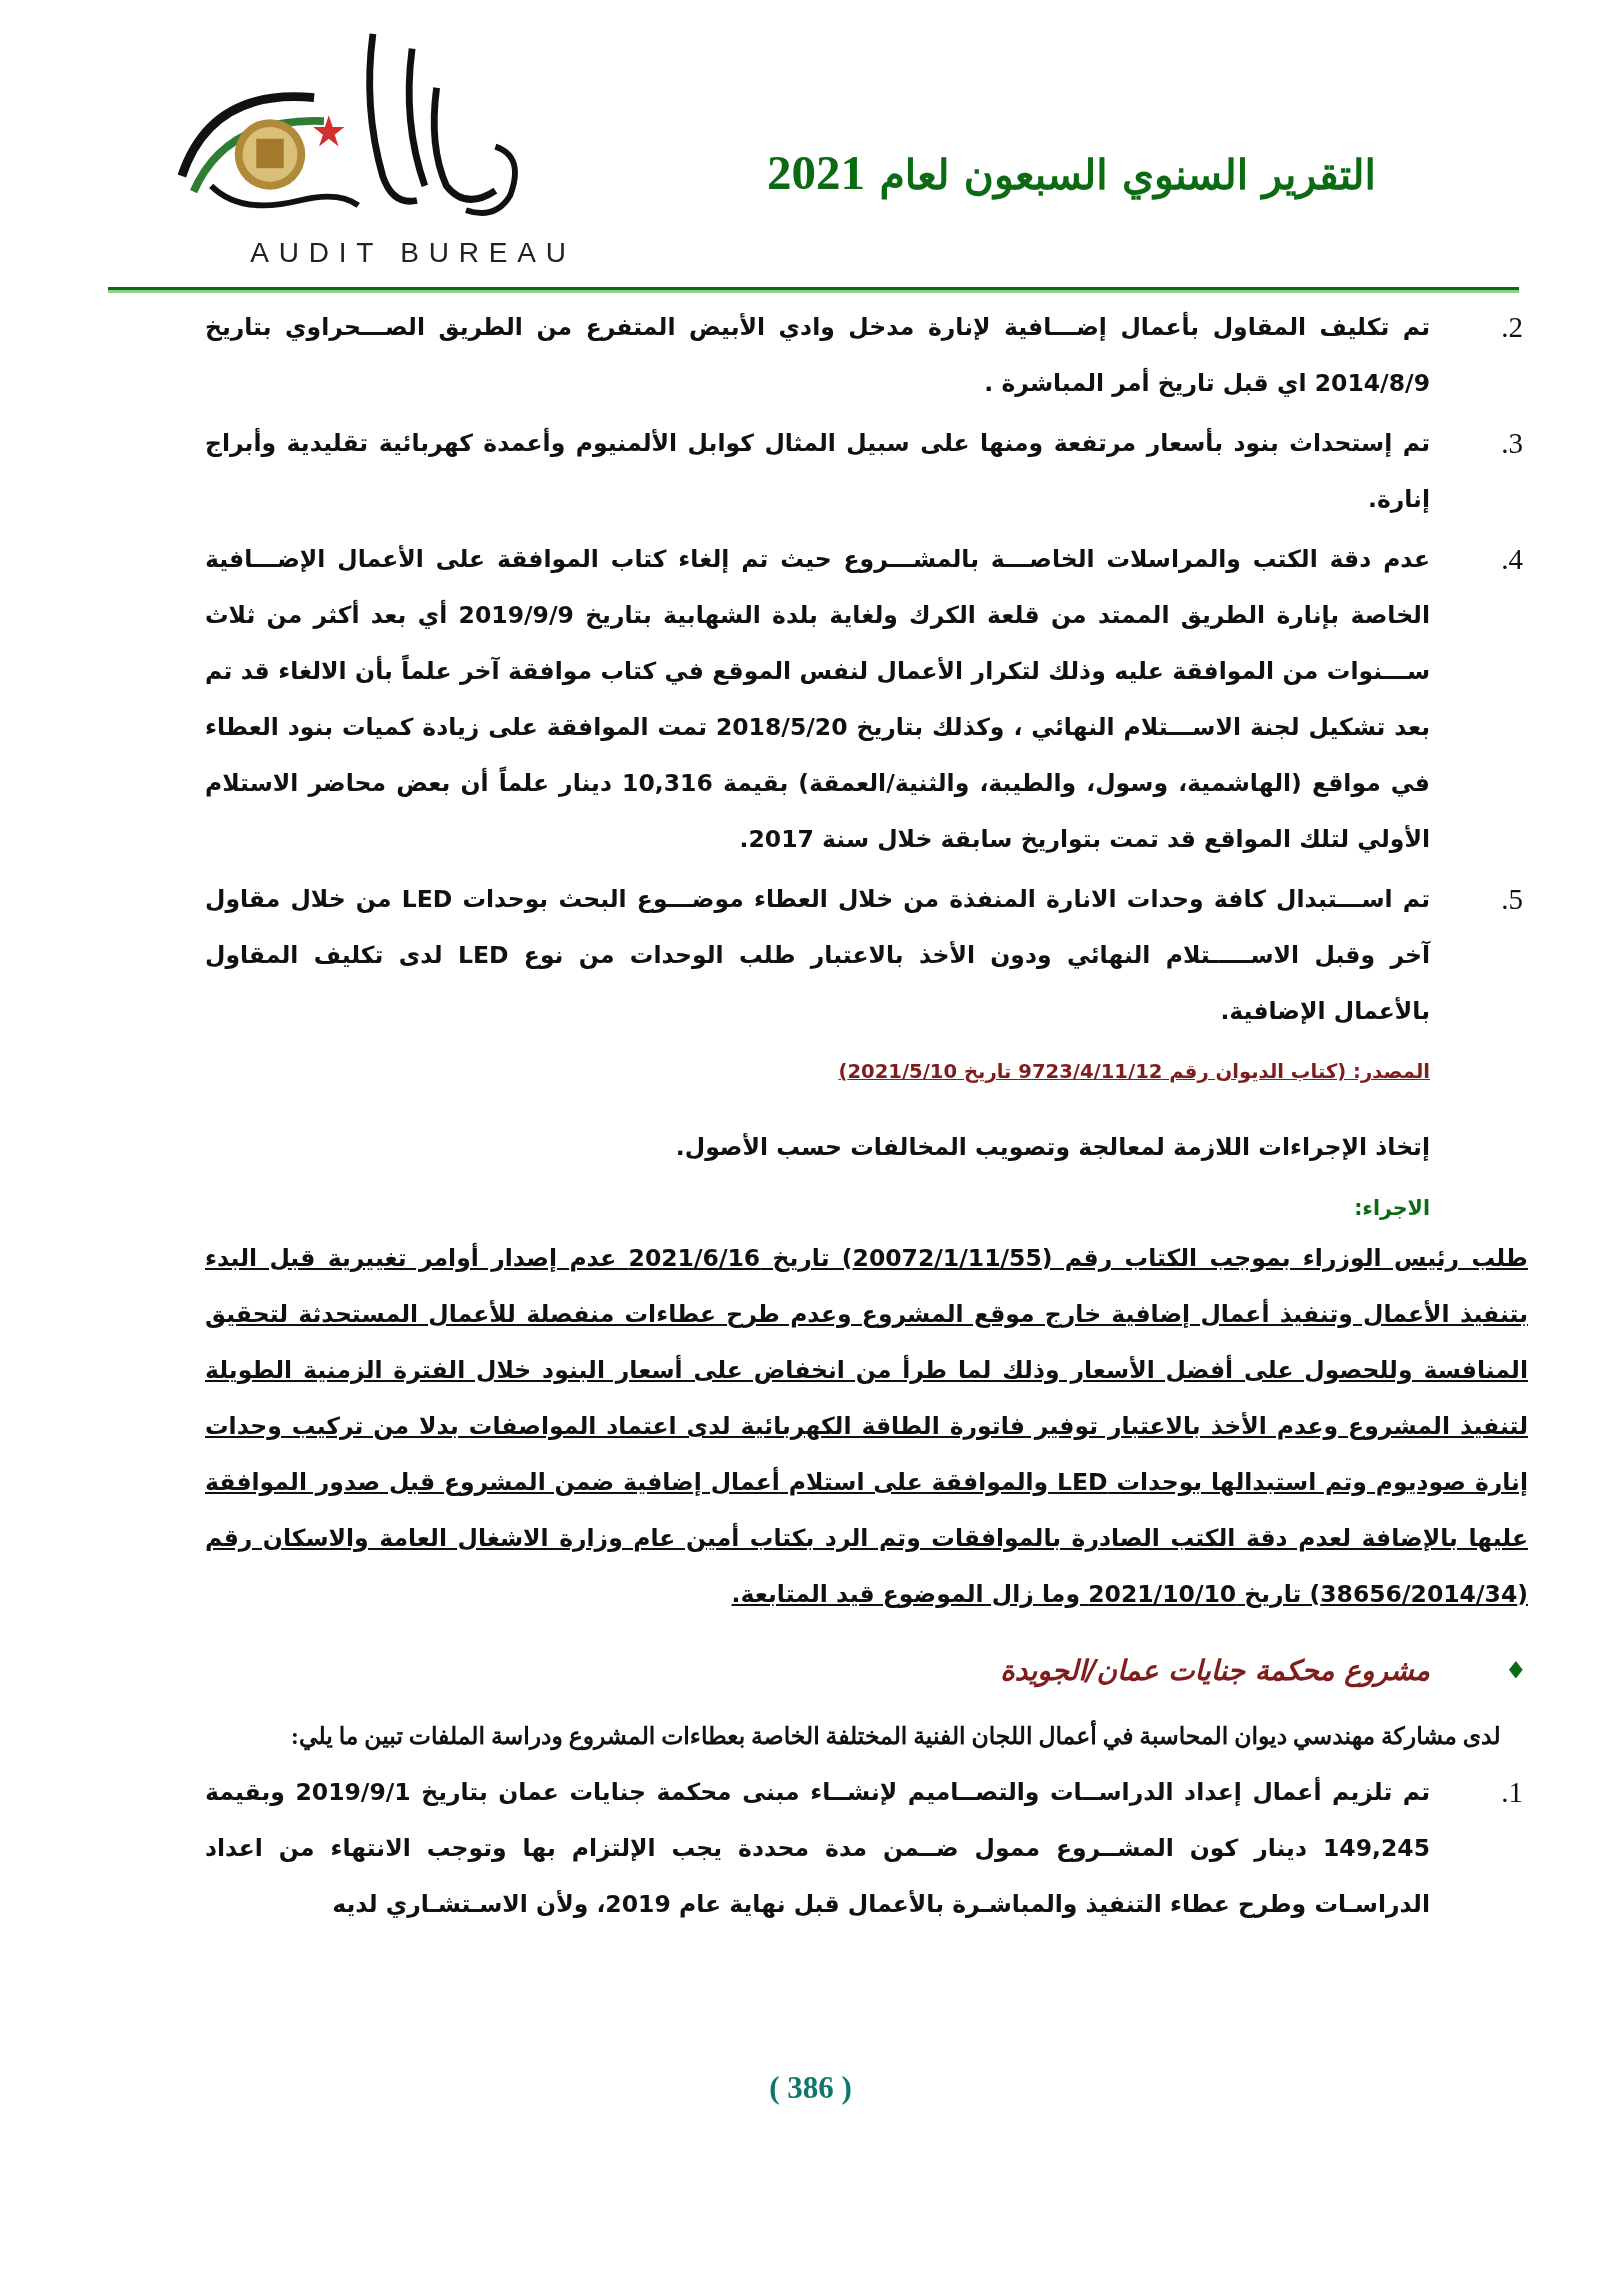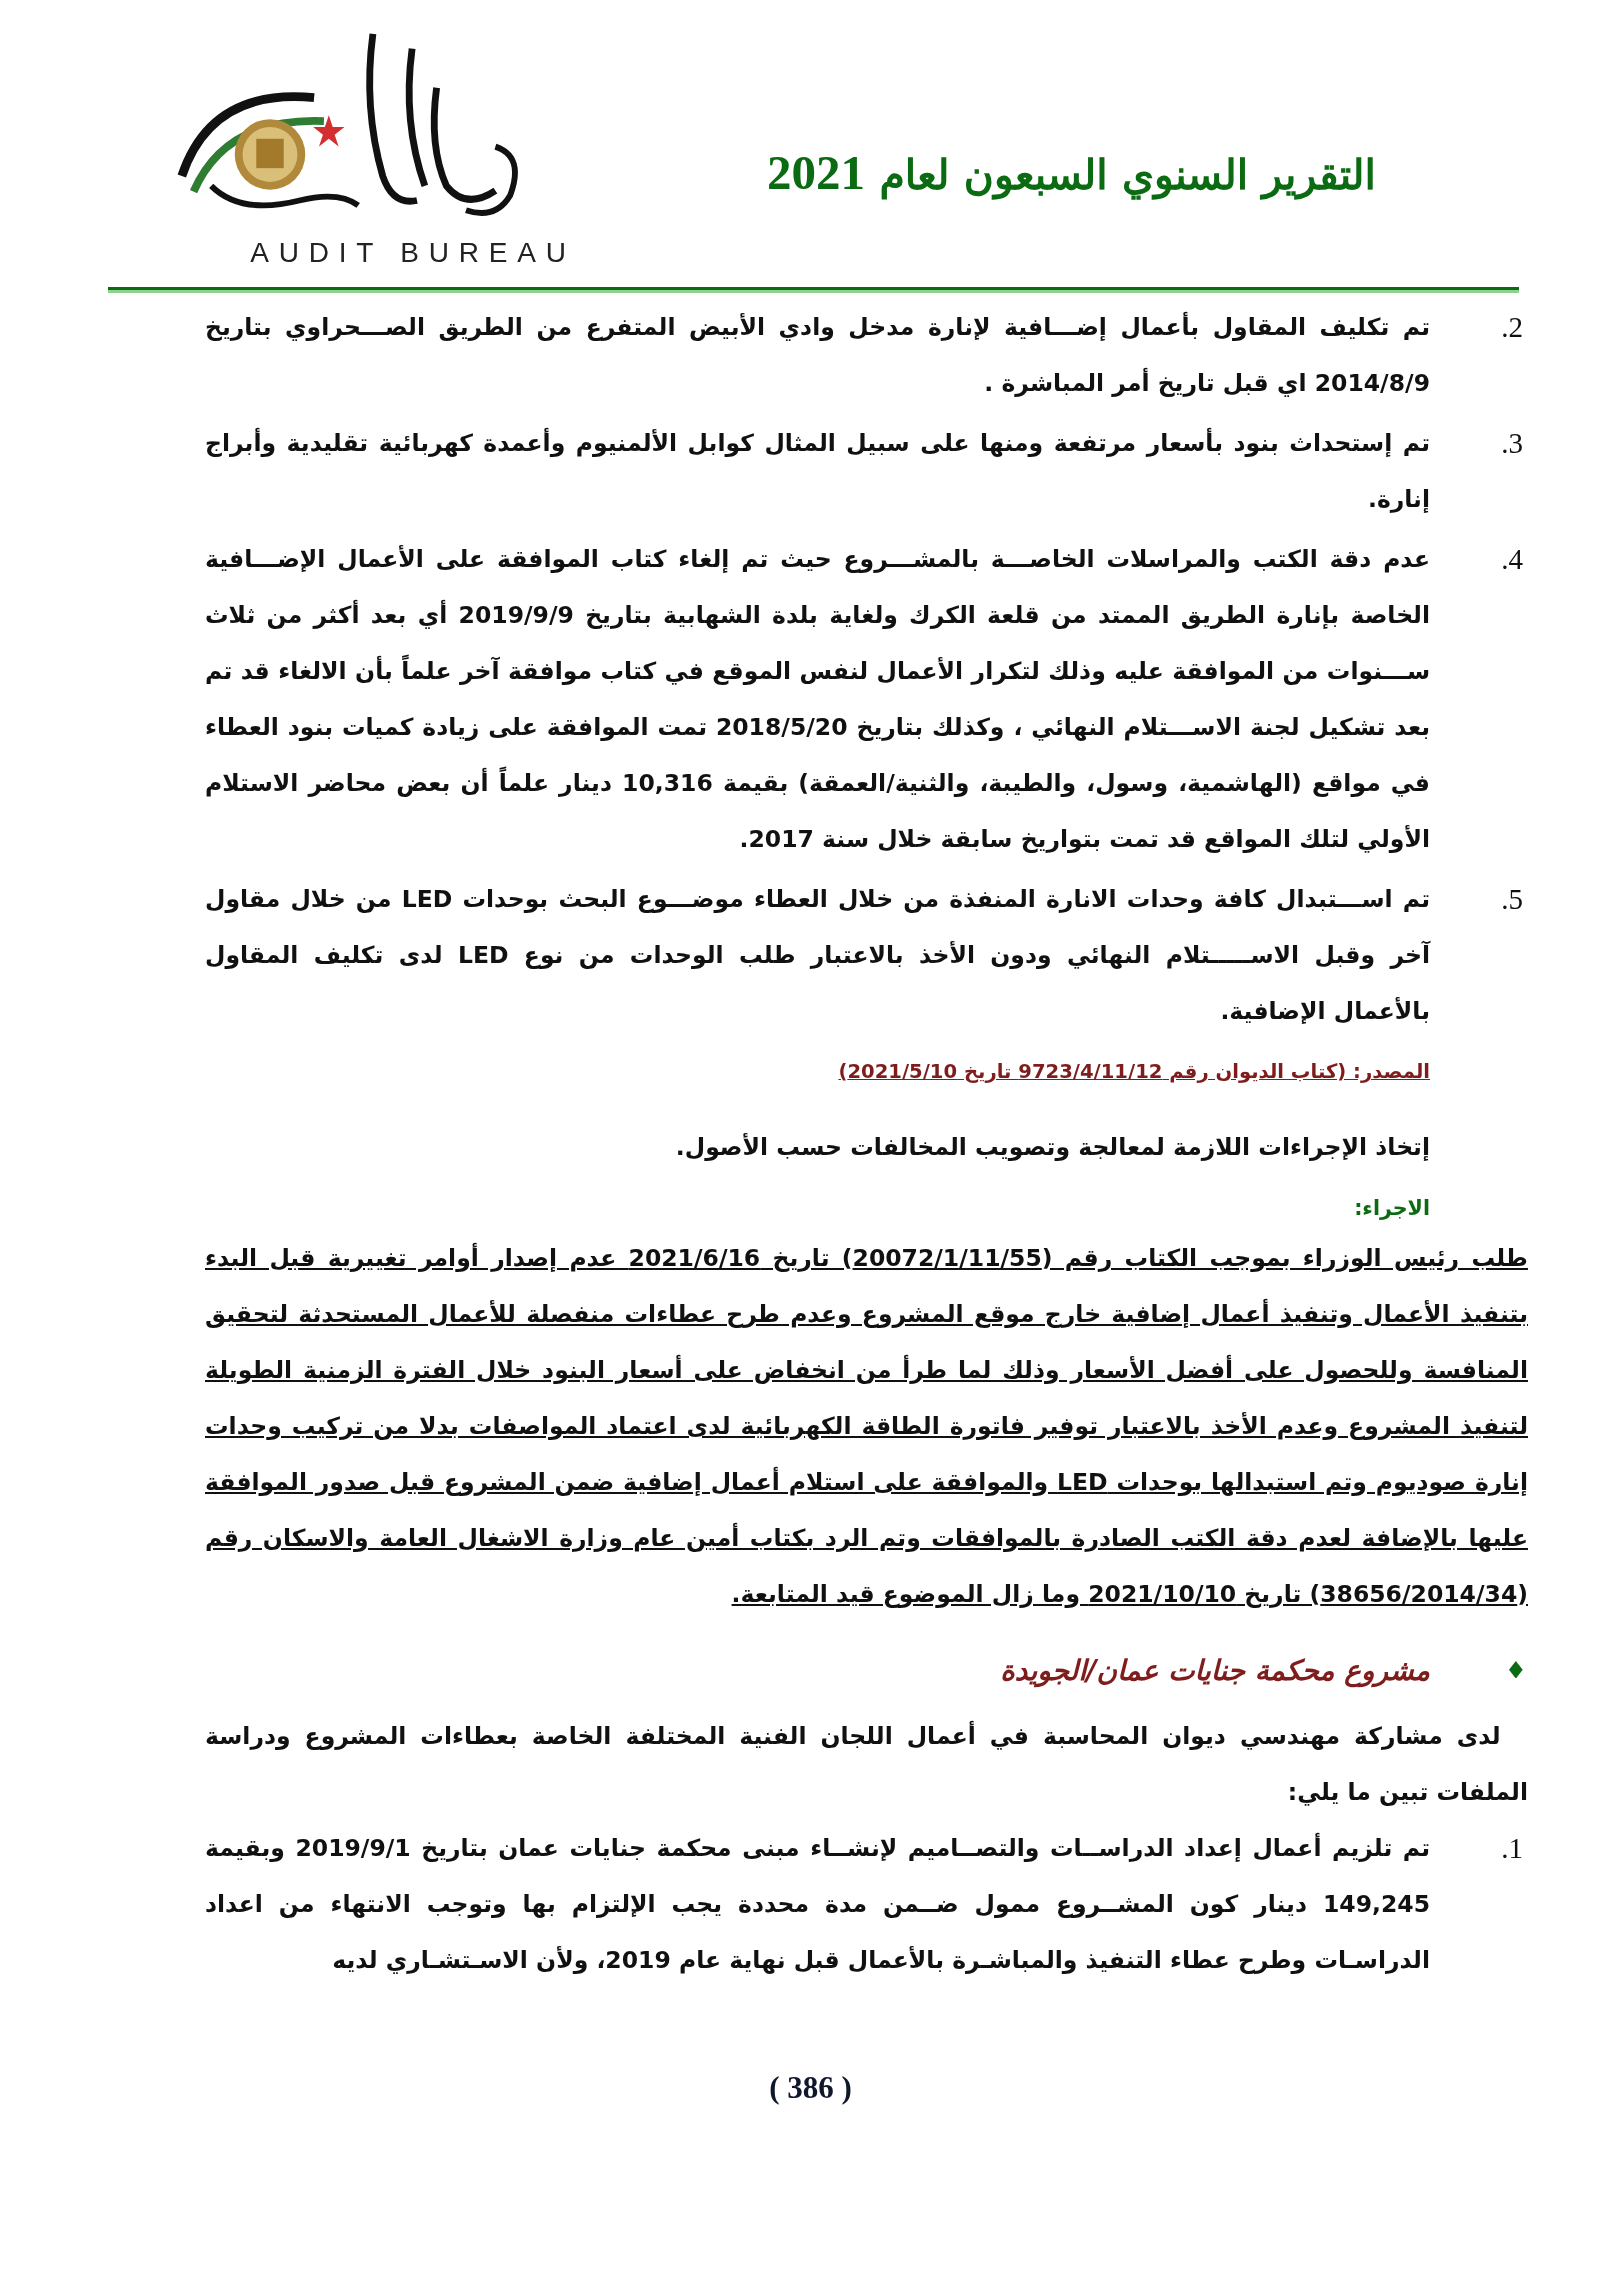--- a/index.html
+++ b/index.html
@@ -25,23 +25,23 @@
   .item { position: relative; padding-right: 0; margin: 0 0 3.9px 0; }
   .item .num { position: absolute; right: -93px; top: 0; font-family: "Liberation Serif", serif; font-weight: normal;
                font-size: 29px; direction: ltr; }
   .item p { margin: 0; }
   .source { color: #7f1d1d; font-size: 19.6px; margin: 13.7px 0 27.4px 0; line-height: 39px; text-decoration: underline; }
   .label { color: #0b6b12; font-size: 20.6px; margin: 0; line-height: 43px; }
   .para { margin: 0 0 11.8px 0; }
   .para.wide { margin-right: -98px; text-decoration: underline; }
   .section-title { position: relative; color: #7f1d1d; font-size: 28px; margin: 19.6px 0 7.8px 0; line-height: 59px; font-style: italic; }
   .section-title .diamond { position: absolute; right: -93px; top: 19.6px; width: 13.7px; height: 17.6px; }
-  .intro { margin: 0 12px 0 0; text-indent: 27.4px; margin-right: -98px; }
+  .intro { margin: 0 12px 0 0; text-indent: 27.4px; margin-right: -98px; font-family: Liberation Serif, serif; }
   .footer-page { position: absolute; left: 0; width: 1621px; top: 2070px; text-align: center; direction: ltr;
-                 font-family: "Liberation Serif", serif; font-weight: bold; font-size: 31px; color: #0f172a; }
+                 font-family: "Liberation Serif", serif; font-weight: bold; font-size: 31px; color: #0f766e; }
 </style>
 </head>
 <body>
 
 <div class="page">
 
   <div class="header">
     <div class="logo">
       <svg width="392" height="196" viewBox="0 0 400 200">
 

